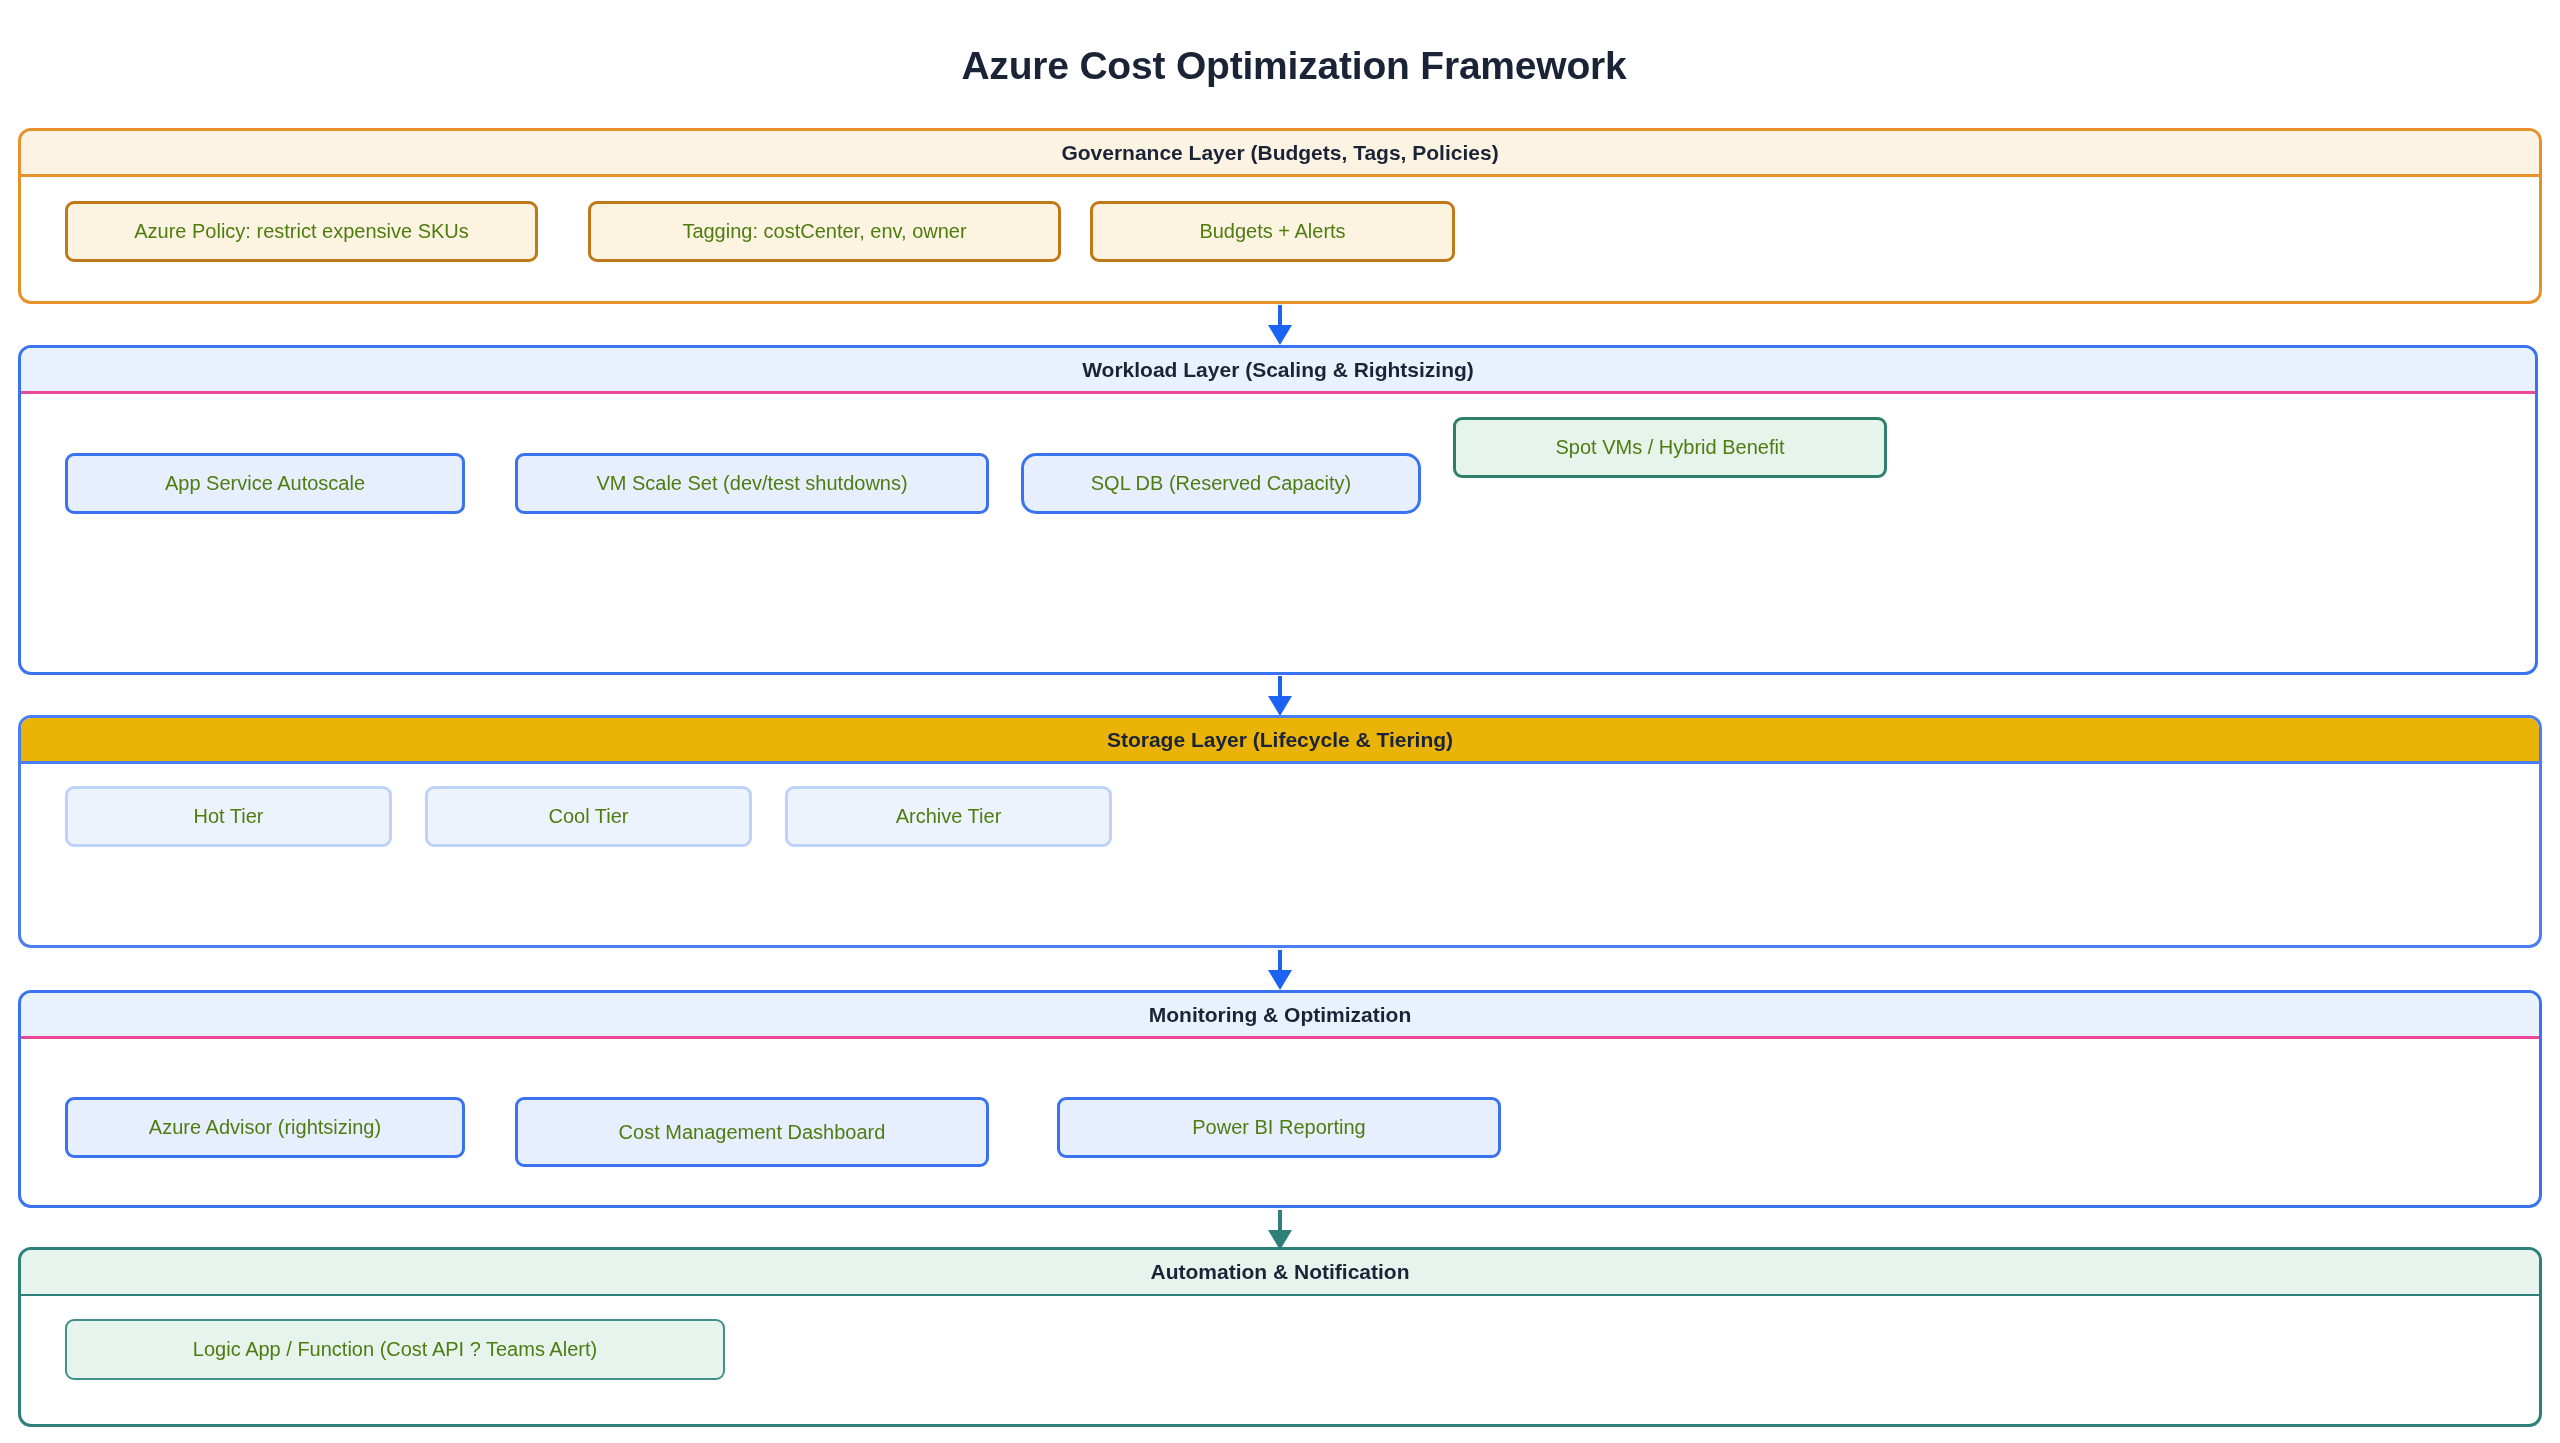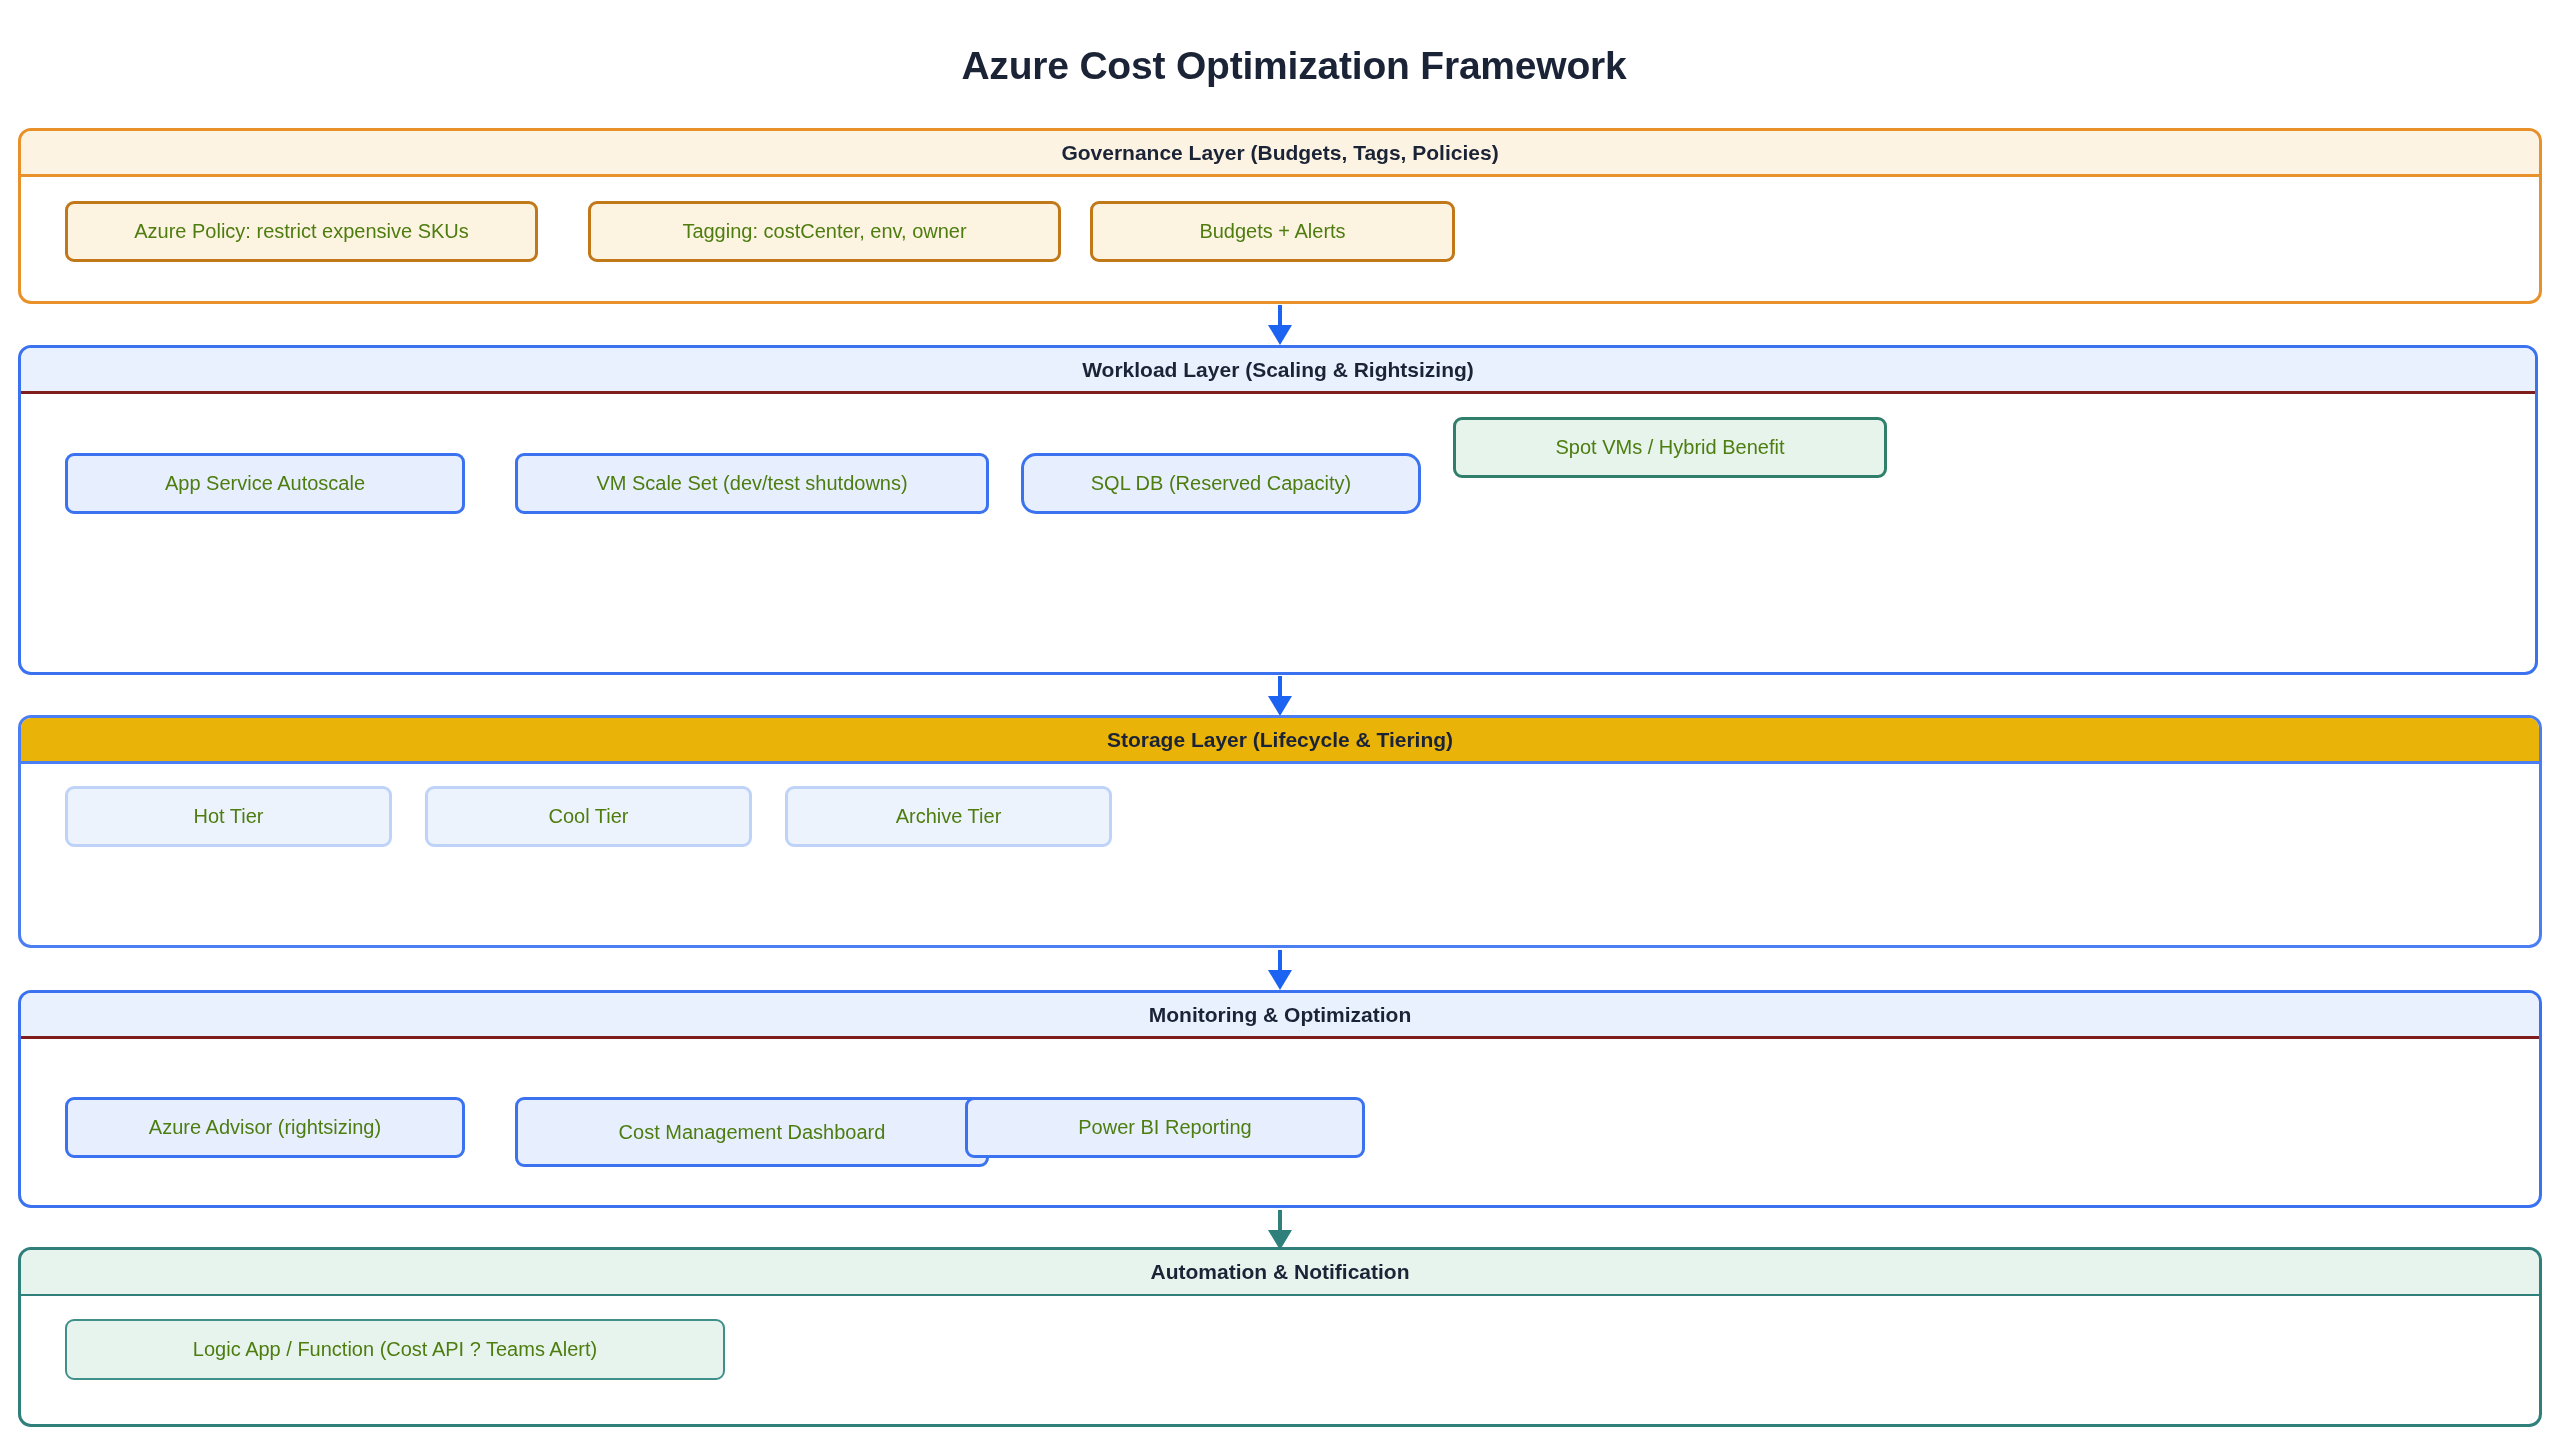--- a/index.html
+++ b/index.html
@@ -64,21 +64,21 @@
   .theme-orange            { border: 3px solid #e8912a; }
   .theme-orange .layer-header {
     background: #fdf3e3;
     border-bottom: 3px solid #e8912a;
   }
 
   
   .theme-blue              { border: 3px solid #3a72f0; }
   .theme-blue .layer-header {
     background: #eaf1fe;
-    border-bottom: 3px solid #7f1d1d;
+    border-bottom: 3px solid #ec4899;
   }
 
   
   .theme-blue-light        { border: 3px solid #4a7ef2; }
   .theme-blue-light .layer-header {
     background: #eab308;
     border-bottom: 3px solid #4a7ef2;
   }
 
   
@@ -180,21 +180,21 @@
   <div class="arrow a-blue" style="left:1266px; top:950px; width:28px; height:40px;">
     <div class="shaft" style="height:22px;"></div>
     <div class="head"></div>
   </div>
 
   <div class="layer theme-blue" style="left:18px; top:990px; width:2524px; height:218px;">
     <div class="layer-header" style="height:46px;">Monitoring &amp; Optimization</div>
     <div class="layer-body" style="top:46px; height:166px;">
       <div class="node n-blue" style="left:44px; top:22px; width:400px; height:61px;">Azure Advisor (rightsizing)</div>
       <div class="node n-blue" style="left:494px; top:22px; width:474px; height:70px;">Cost Management Dashboard</div>
-      <div class="node n-blue" style="left:944px; top:22px; width:400px; height:61px;">Power BI Reporting</div>
+      <div class="node n-blue" style="left:1036px; top:22px; width:444px; height:61px;">Power BI Reporting</div>
     </div>
   </div>
 
   <div class="arrow a-teal" style="left:1266px; top:1210px; width:28px; height:40px;">
     <div class="shaft" style="height:22px;"></div>
     <div class="head"></div>
   </div>
 
   <div class="layer theme-teal" style="left:18px; top:1247px; width:2524px; height:180px;">
     <div class="layer-header" style="height:46px;">Automation &amp; Notification</div>

